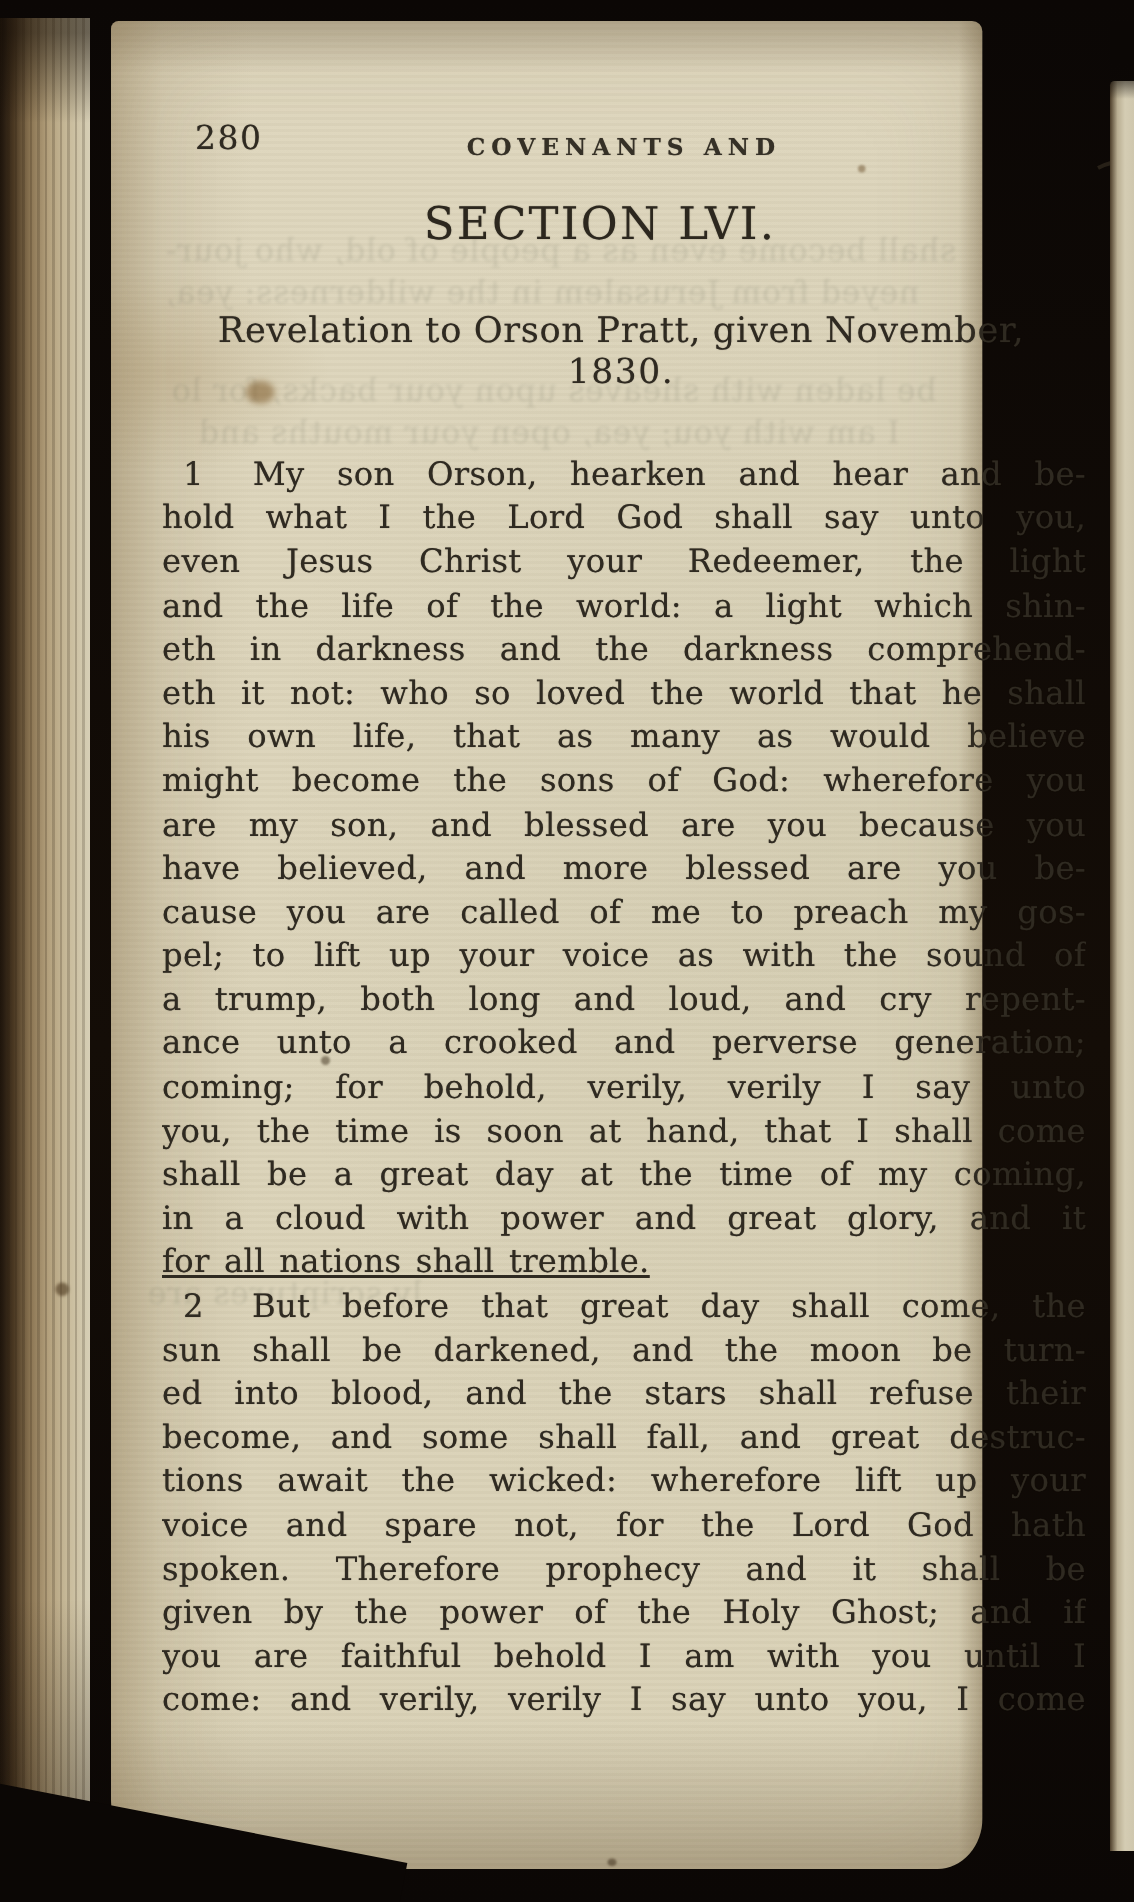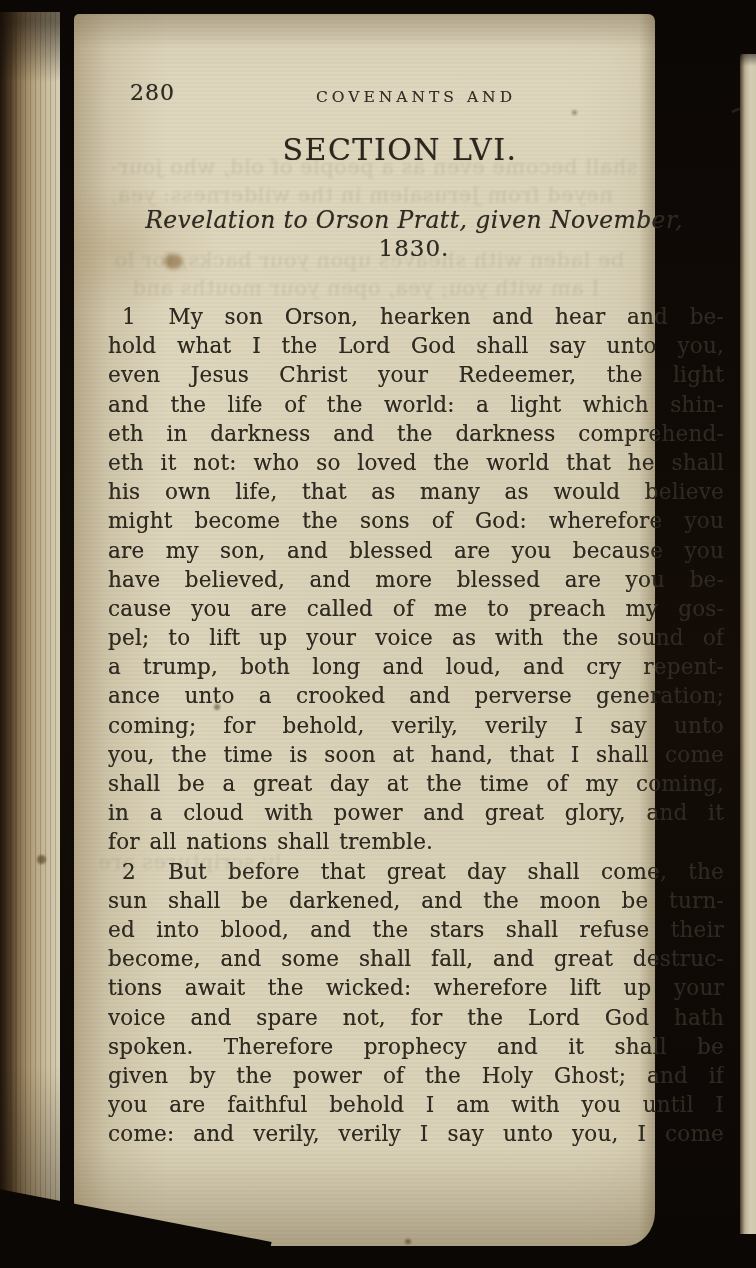--- a/index.html
+++ b/index.html
@@ -45,36 +45,36 @@
   
   .crease{position:absolute;left:676px;top:60px;width:3px;height:1150px;
     background:rgba(100,80,50,.20);filter:blur(1px);}
   
   .corner-cut{position:absolute;left:-40px;top:1212px;width:300px;height:150px;
     background:#0b0705;transform:rotate(11deg);}
   
   .pagehead-number{position:absolute;left:56px;top:66px;font-size:22px;color:#2f2a21;
     letter-spacing:1px;text-shadow:0 0 .7px rgba(47,42,33,.55);}
   .pagehead-running{position:absolute;left:34px;top:74px;width:616px;text-align:center;
-    font-size:15.5px;font-weight:400;letter-spacing:4px;color:#353026;
+    font-size:15.5px;font-weight:700;letter-spacing:4px;color:#353026;
     text-shadow:0 0 .6px rgba(47,42,33,.5);}
   .section-title{position:absolute;left:18px;top:118px;width:616px;text-align:center;
     font-size:30px;letter-spacing:1.5px;color:#2c271e;text-shadow:0 0 .8px rgba(44,39,30,.5);}
   .rev-line1{position:absolute;left:20px;top:192px;width:640px;text-align:center;
-    font-style:italic;font-size:23.5px;color:#2f2a21;letter-spacing:.4px;
+    font-size:23.5px;color:#2f2a21;letter-spacing:.4px;
     text-shadow:0 0 .7px rgba(47,42,33,.5);}
   .rev-line2{position:absolute;left:20px;top:221px;width:640px;text-align:center;
     font-size:23px;color:#2f2a21;letter-spacing:1px;text-shadow:0 0 .7px rgba(47,42,33,.5);}
   .bodytext{position:absolute;left:34px;top:288px;width:616px;color:#2f2a21;}
   .bline{
     font-size:21.5px;line-height:29.2px;height:29.2px;overflow:hidden;
     text-align:justify;text-align-last:justify;word-spacing:.12em;letter-spacing:.2px;
     text-shadow:0 0 .6px rgba(43,38,29,.6);white-space:nowrap;
   }
-  .verse.end-left .bline:last-child{text-align-last:left;}
+  .verse.end-left .bline:last-child{text-align-last:left;text-decoration:underline;}
   .verse .bline:first-child{text-indent:14px;}
   
   .ghost{position:absolute;transform:scaleX(-1);color:#5f6352;opacity:.15;
     filter:blur(1.1px);font-size:21px;white-space:nowrap;letter-spacing:.5px;}
   
   .stain{position:absolute;border-radius:50%;}
   .stain.s1{left:90px;top:240px;width:19px;height:15px;background:rgba(118,80,30,.5);filter:blur(2px);}
   .stain.s2{left:37px;top:855px;width:9px;height:9px;background:rgba(72,52,26,.6);filter:blur(1px);}
   .stain.s3{left:140px;top:690px;width:6px;height:6px;background:rgba(60,45,25,.5);filter:blur(.8px);}
   .stain.s4{left:331px;top:1225px;width:6px;height:5px;background:rgba(60,45,25,.55);filter:blur(.8px);}

